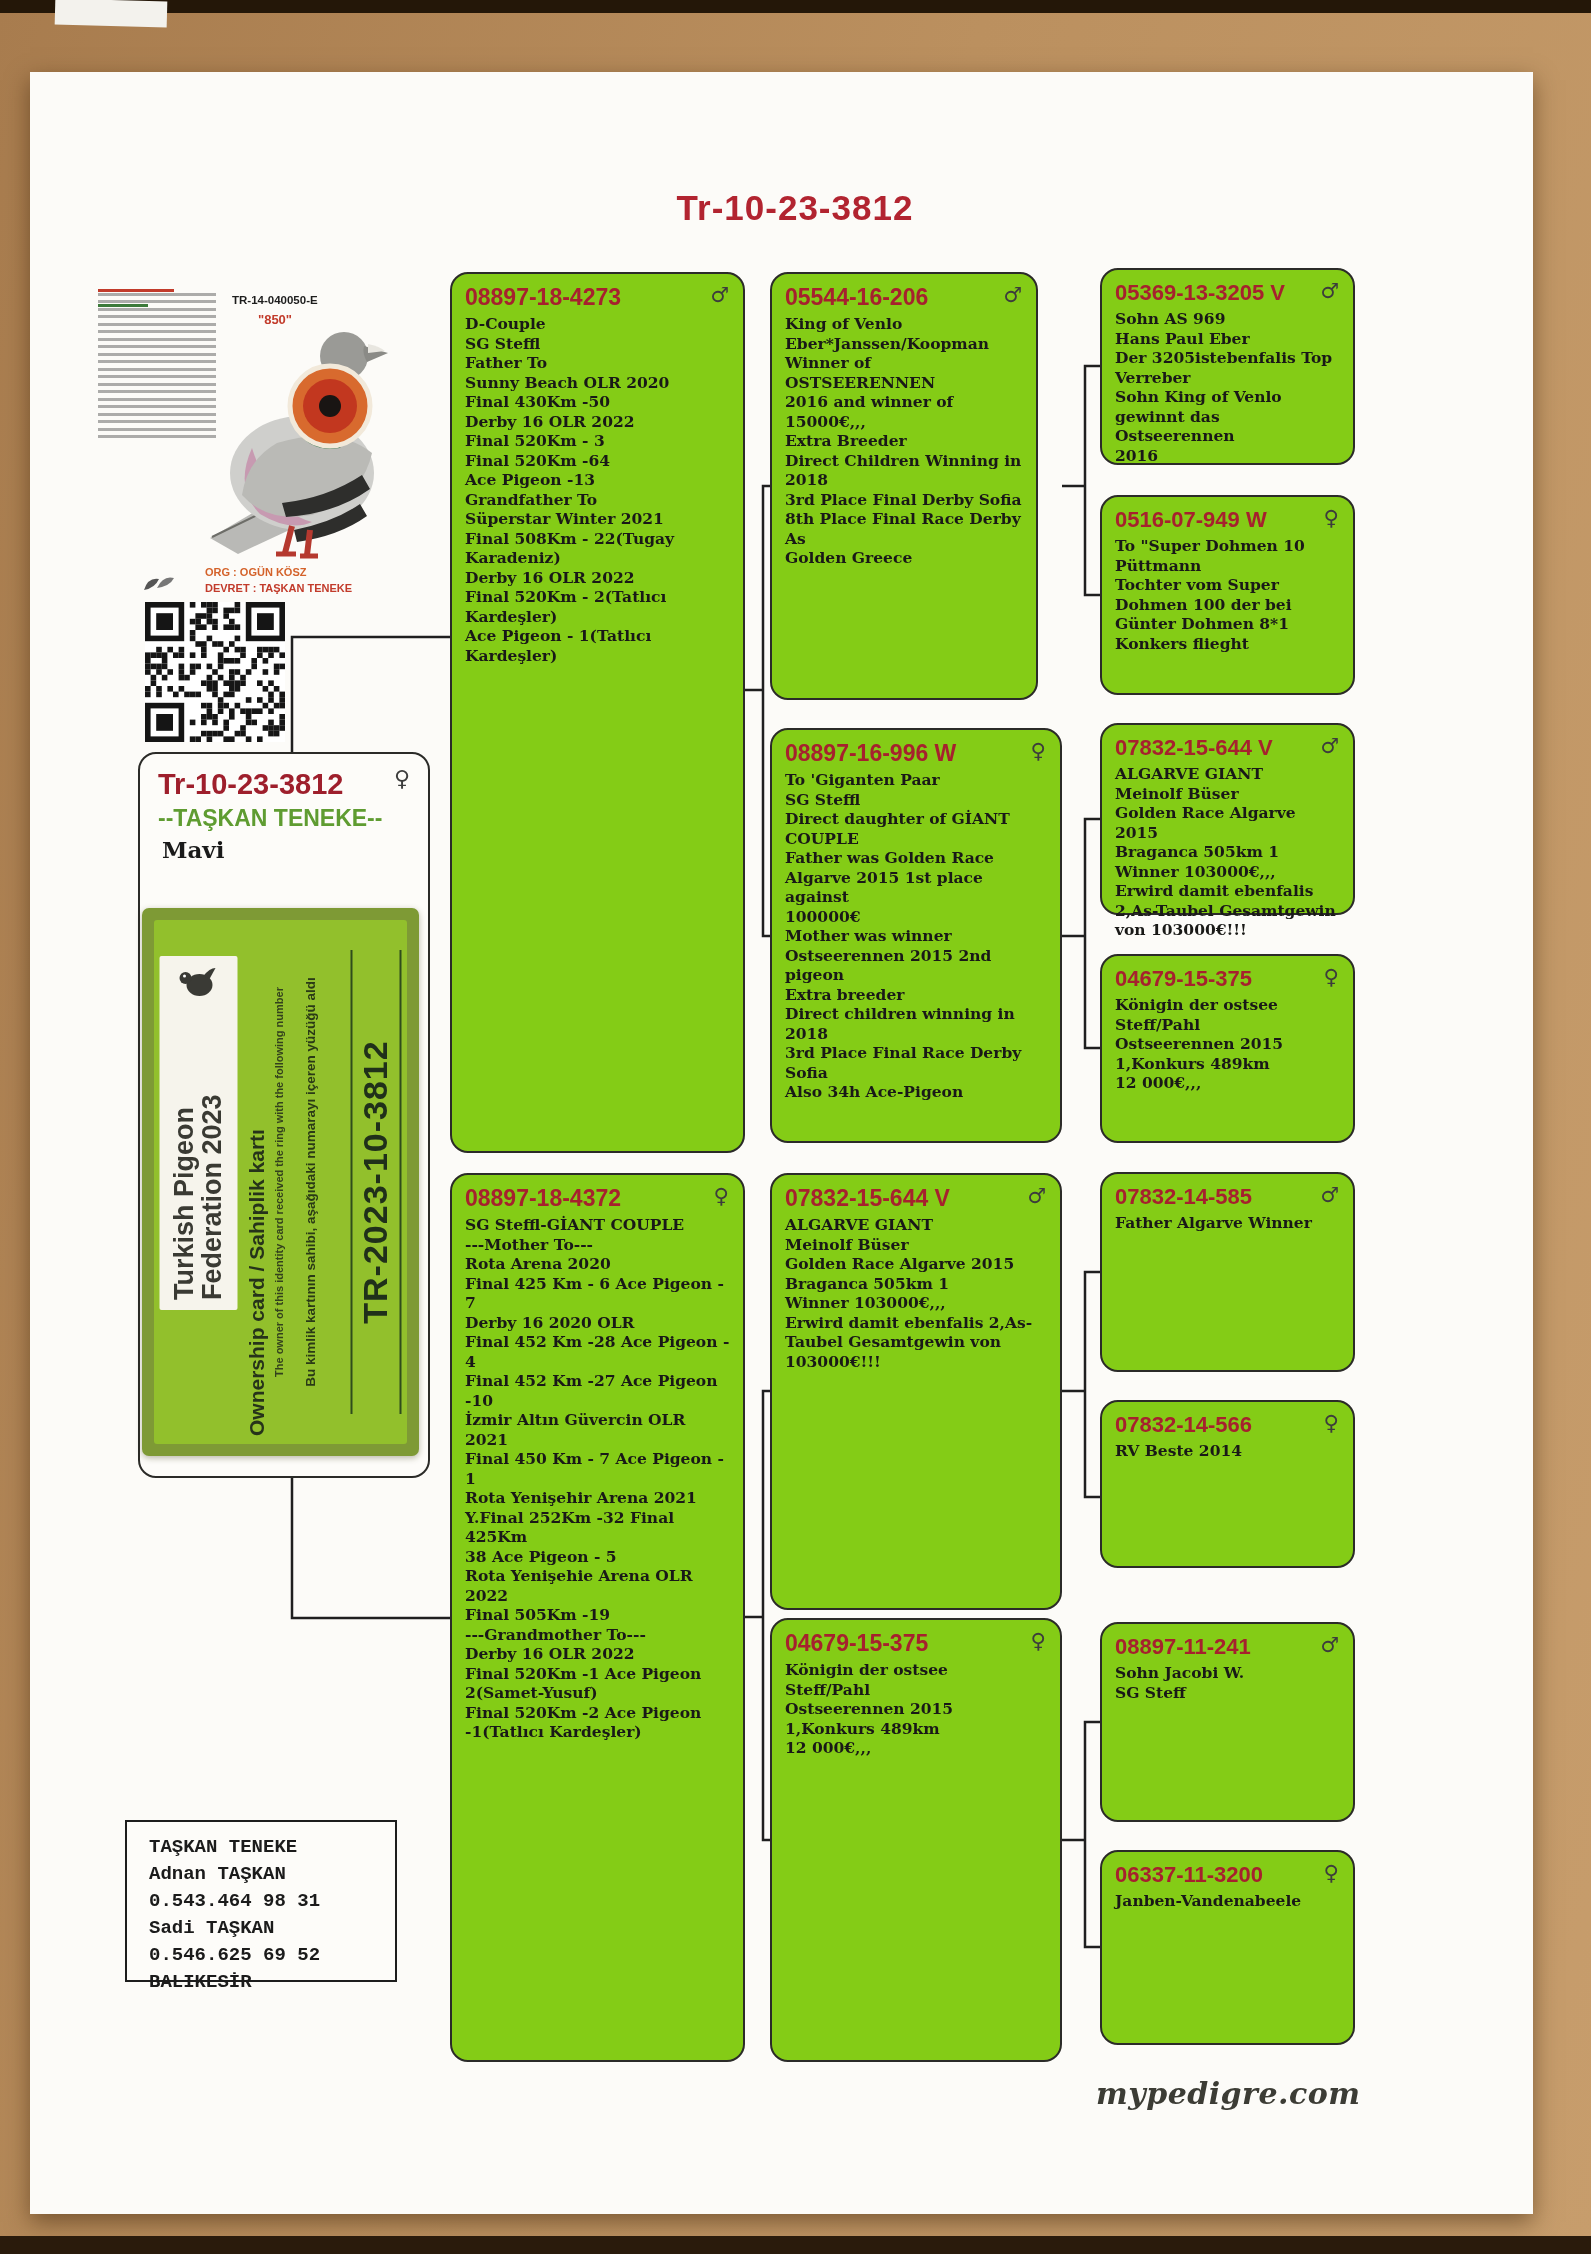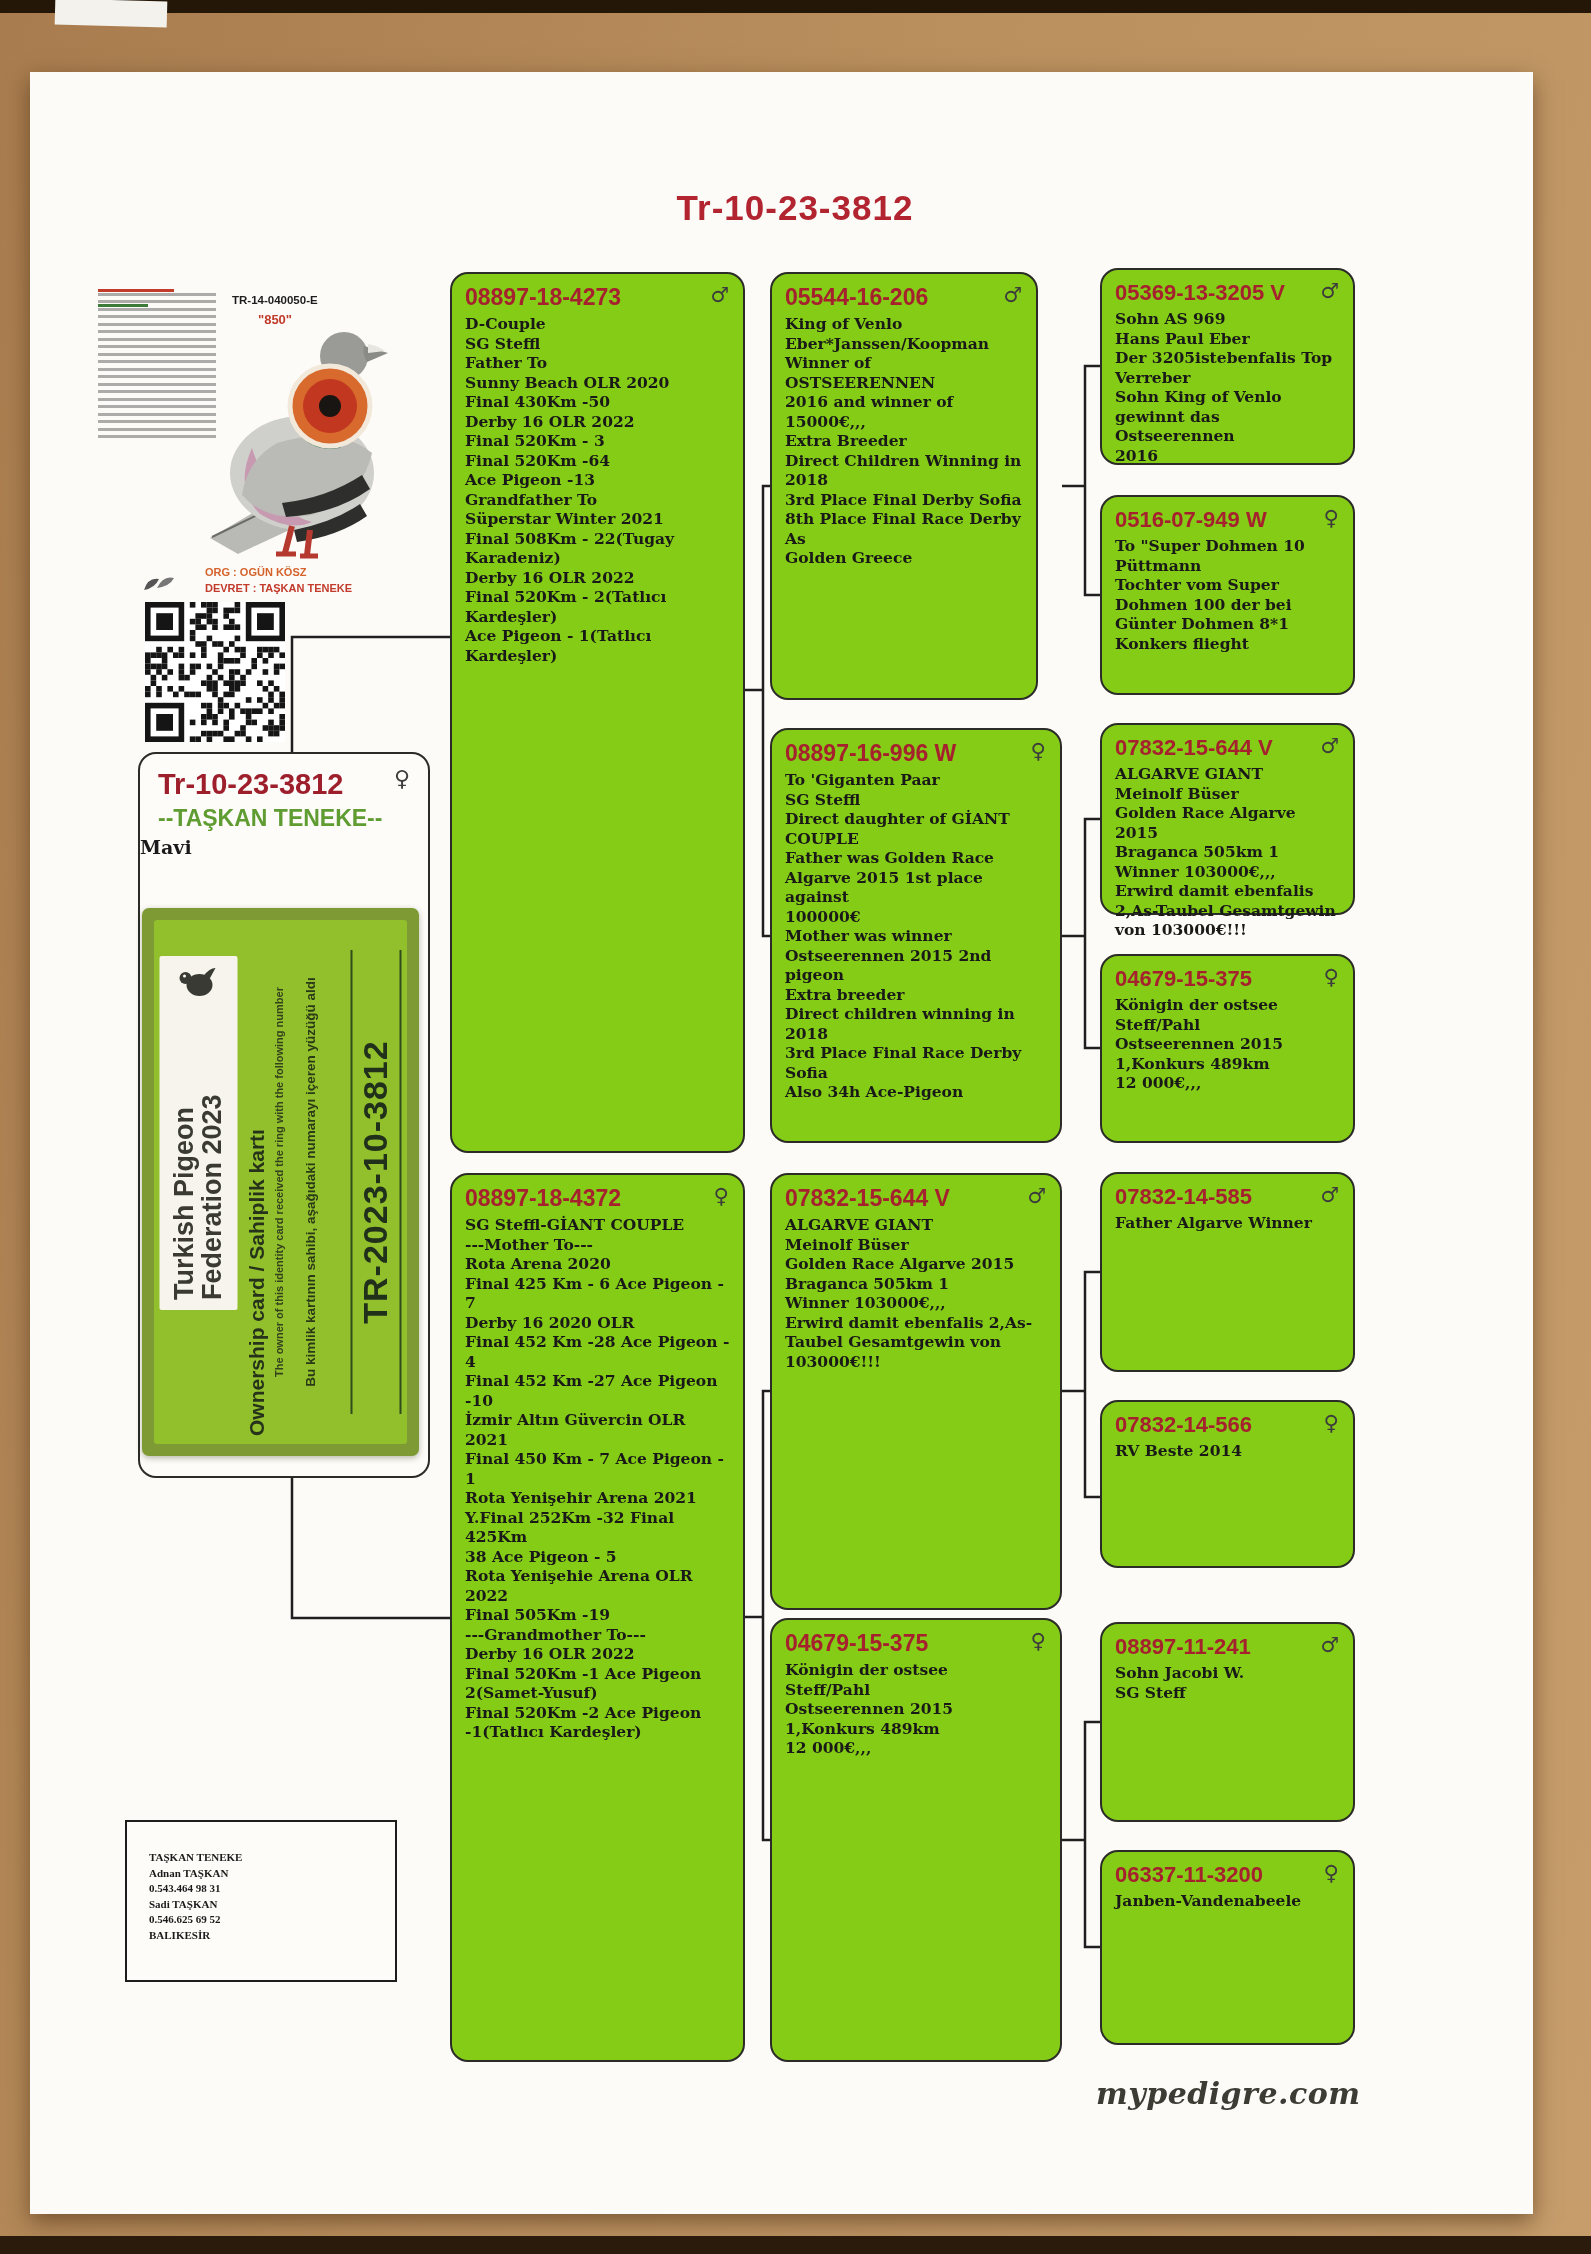--- a/index.html
+++ b/index.html
@@ -36,21 +36,21 @@
   }
   .pbox .lines{
     font-weight:bold;font-size:15.5px;line-height:1.26;color:#191917;
     margin:0 12px 8px 13px;white-space:pre-line;
   }
   
   .subject-box{position:absolute;left:138px;top:752px;width:292px;height:726px;
     border:2.5px solid #2b2b28;border-radius:18px;background:#fdfcf9;box-sizing:border-box;}
   .subject-ring{font-family:"Liberation Sans",sans-serif;font-weight:bold;font-size:29px;color:#9e1f2c;margin:14px 50px 4px 18px;white-space:nowrap;}
   .subject-owner{font-family:"Liberation Sans",sans-serif;font-weight:bold;font-size:23px;color:#5f9c31;margin:2px 18px;white-space:nowrap;}
-  .subject-color{font-weight:bold;font-size:19px;color:#1a1a1a;margin:4px 0;}
+  .subject-color{font-weight:bold;font-size:23px;color:#1a1a1a;margin:4px 22px;}
   .subject-sex{position:absolute;top:12px;right:18px;font-family:"DejaVu Sans",sans-serif;font-size:22px;color:#3c3c3c;font-weight:bold;}
   
   .card{position:absolute;left:142px;top:908px;width:277px;height:548px;background:#7e9a35;border-radius:7px;
     box-shadow:0 2px 6px rgba(60,60,20,.35);}
   .card-bg{position:absolute;left:12px;top:12px;right:12px;bottom:12px;background:#92c02c;border-radius:3px;}
   .card-rot{position:absolute;left:50%;top:50%;width:524px;height:253px;transform:translate(-50%,-50%) rotate(-90deg);}
   .fed-label{position:absolute;left:134px;top:5px;width:354px;height:78px;background:#f6f4ec;border-radius:2px;
     display:flex;align-items:center;padding:0 10px;box-sizing:border-box;}
   .fed-text{flex:1;font-family:"Liberation Sans",sans-serif;font-weight:bold;font-size:27px;line-height:1.03;color:#3a3a33;}
   .card-title{position:absolute;left:8px;top:90px;width:508px;font-family:"Liberation Sans",sans-serif;font-weight:bold;font-size:21px;color:#26331a;}
@@ -70,22 +70,22 @@
   .photo-ringlabel{position:absolute;left:137px;top:9px;font-family:"Liberation Sans",sans-serif;font-weight:bold;font-size:11.5px;color:#1d1d1d;white-space:nowrap;}
   .photo-badge{position:absolute;left:163px;top:27px;font-family:"Liberation Sans",sans-serif;font-weight:bold;font-size:13px;color:#c23b2b;}
   .pigeon{position:absolute;left:85px;top:3px;}
   .photo-cap1{position:absolute;left:110px;top:281px;font-family:"Liberation Sans",sans-serif;font-weight:bold;font-size:11px;color:#d4622a;white-space:nowrap;}
   .photo-cap2{position:absolute;left:110px;top:297px;font-family:"Liberation Sans",sans-serif;font-weight:bold;font-size:11px;color:#c23b2b;white-space:nowrap;}
   .pigeons-mini{position:absolute;left:45px;top:284px;}
   .qr{position:absolute;left:145px;top:602px;width:140px;height:140px;background:#fff;}
   
   .contact-box{position:absolute;left:125px;top:1820px;width:272px;height:162px;
     border:2.5px solid #1d1d1d;box-sizing:border-box;background:#fdfcf9;}
-  .contact-box .lines{font-family:Liberation Serif, serif;font-weight:bold;font-size:11px;
-    line-height:1.42;color:#1b1b1b;white-space:pre-line;padding:28px 0 0 22px;}
+  .contact-box .lines{font-family:Liberation Mono, monospace;font-weight:bold;font-size:19px;
+    line-height:1.42;color:#1b1b1b;white-space:pre-line;padding:12px 0 0 22px;}
   
   .brand{position:absolute;left:1096px;top:2076px;font-family:"DejaVu Serif",serif;
     font-weight:bold;font-style:italic;font-size:30px;color:#3c3c35;letter-spacing:.5px;}
   svg.connectors{position:absolute;left:0;top:0;pointer-events:none;}
 </style>
 </head>
 <body>
 
 <div class="mat-top"></div>
 <div class="paper-notch"></div>

